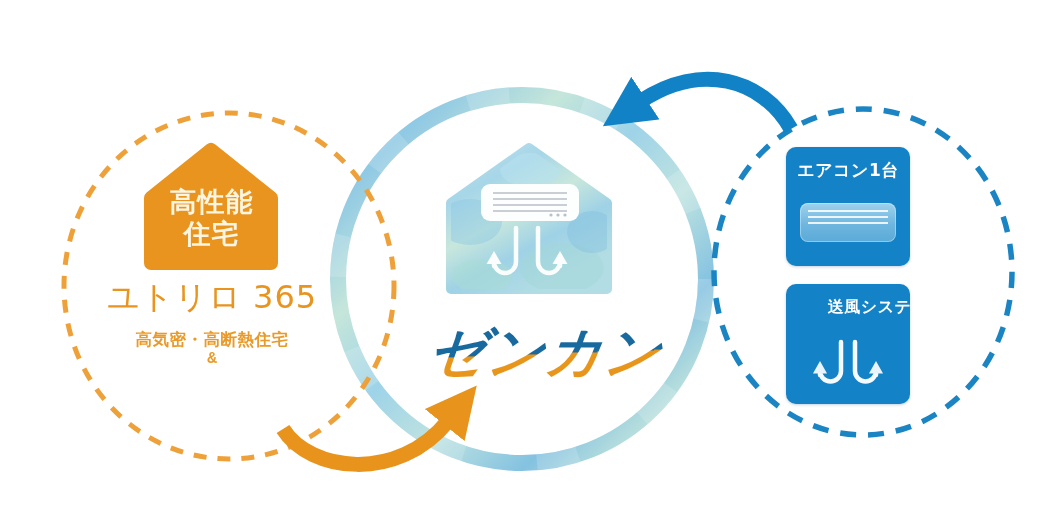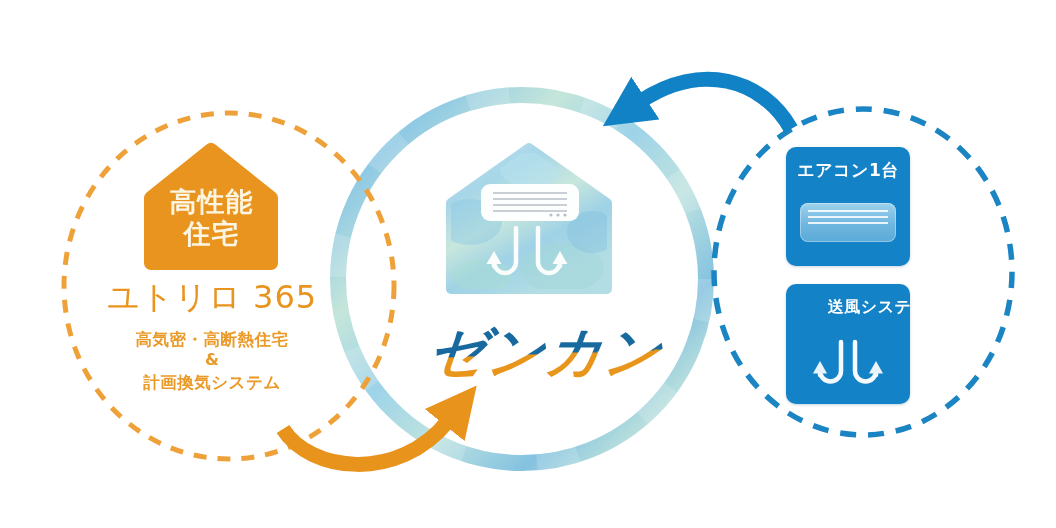--- a/index.html
+++ b/index.html
@@ -12,21 +12,21 @@
 
   
   .badge-label{
     left:146px;top:186px;width:131px;text-align:center;
     color:#FCF5E1;font-size:27px;font-weight:bold;line-height:32px;letter-spacing:1px;
   }
   .product-name{
     left:92px;top:276px;width:240px;text-align:center;
     color:#E8941F;font-size:32px;font-weight:normal;letter-spacing:1px;
   }
-  .feature{color:#EA9A28;font-weight:bold;text-align:center;width:240px;left:92px;}
+  .feature{color:#EA9A28;font-weight:bold;text-align:center;width:240px;left:92px;font-family:Liberation Mono, monospace;}
   .feature-1{top:329px;font-size:16.5px;letter-spacing:0.5px;}
   .feature-amp{top:350px;font-size:16px;}
   .feature-2{top:372px;font-size:16.5px;letter-spacing:0.5px;}
 
   
   .brand{
     left:418px;top:318px;width:256px;text-align:center;
     font-size:56px;font-weight:bold;font-style:italic;line-height:1.2;letter-spacing:1px;
     transform:skewX(-6deg);
     background:linear-gradient(178deg,#186A9E 0%,#186A9E 53%,#E8951B 53%,#E8951B 100%);
@@ -132,21 +132,20 @@
     <path d="M283,429 C310,472 398,483 448,421" fill="none" stroke="#E8931C" stroke-width="15" marker-end="url(#headOrange)"></path>
   </svg>
 
   <p class="txt badge-label">
     <span>高性能</span><br>
     <span>住宅</span>
   </p>
   <p class="txt product-name">ユトリロ 365</p>
   <p class="txt feature feature-1">高気密・高断熱住宅</p>
   <p class="txt feature feature-amp">&amp;</p>
-  <p class="txt feature feature-2">計画換気システム</p>
 
   <p class="txt brand">ゼンカン</p>
 
   <div class="card card-aircon">
     <div class="card-label">エアコン1台</div>
     <div class="ac-mini"></div>
   </div>
 
   <div class="card card-fan">
     <div class="card-label">送風システム</div>

